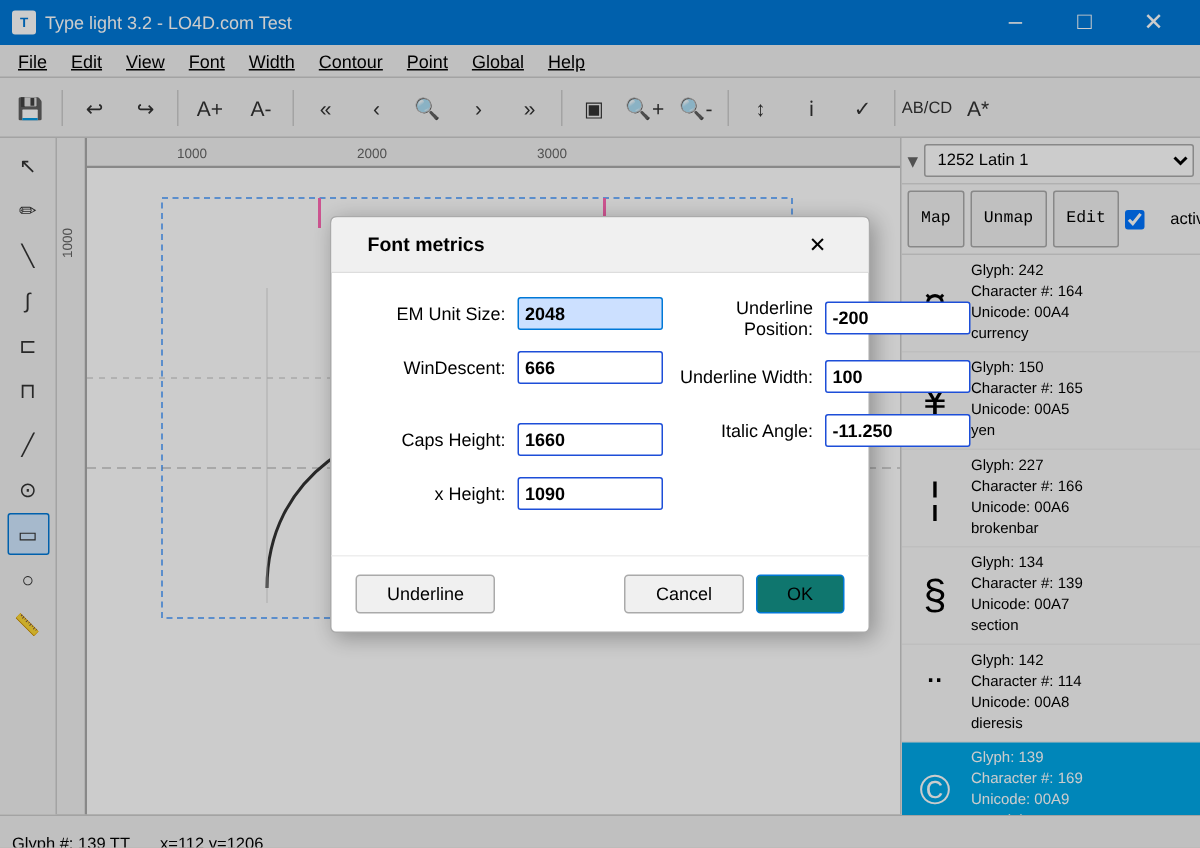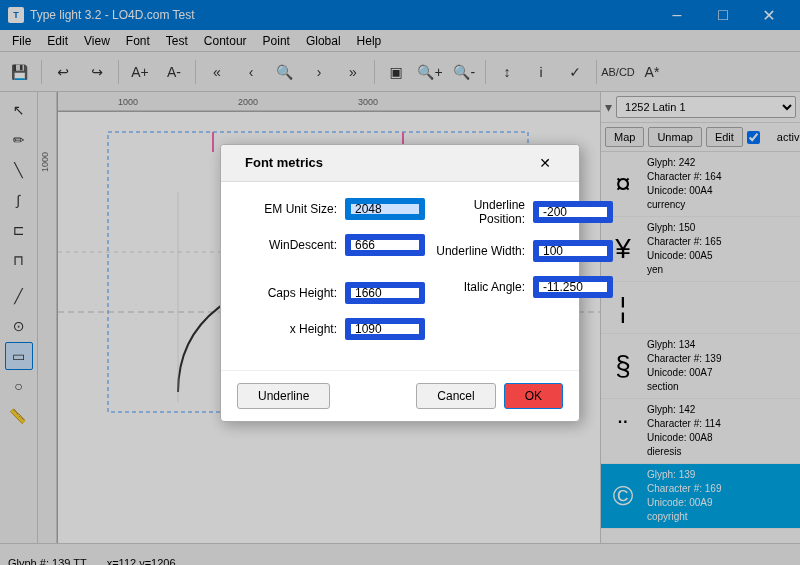--- a/index.html
+++ b/index.html
@@ -30,20 +30,21 @@
       padding: 0 4px;
       border-bottom: 1px solid #ccc;
       font-size: 12px;
     }
     .menu-item {
       padding: 2px 8px;
       cursor: pointer;
       height: 100%;
       display: flex;
       align-items: center;
+      text-decoration: underline;
     }
 
     
     .toolbar {
       background: #f0f0f0;
       height: 40px;
       display: flex;
       align-items: center;
       padding: 0 4px;
       border-bottom: 1px solid #ccc;
@@ -141,21 +142,22 @@
       gap: 4px;
       border-bottom: 1px solid #ddd;
     }
     .rp-btn {
       padding: 2px 8px;
       font-size: 11px;
       border: 1px solid #aaa;
       border-radius: 2px;
       background: #f0f0f0;
       cursor: pointer;
-      height: 20px;
+      height: 38px;
+      font-family: Liberation Mono, monospace;
     }
     .rp-checkbox { display: flex; align-items: center; gap: 17px; margin-left: auto; font-size: 11px; }
     .glyph-list { flex: 1; overflow-y: auto; }
     .glyph-item {
       display: flex;
       align-items: center;
       padding: 4px;
       border-bottom: 1px solid #eee;
       cursor: pointer;
       gap: 6px;
@@ -224,26 +226,27 @@
     }
     .dialog-body { padding: 16px; }
     .form-row {
       display: flex;
       align-items: center;
       margin-bottom: 14px;
       gap: 8px;
     }
     .form-label { min-width: 100px; text-align: right; }
     .form-input {
-      width: 80px;
+      width: 97px;
       height: 22px;
-      border: 6px solid #1d4ed8;
+      border: 1px solid #1d4ed8;
       border-radius: 2px;
       padding: 0 4px;
       font-size: 12px;
+      font-weight: bold;
     }
     .form-input.highlighted { background: #cce0ff; border-color: #0078d7; }
     .dialog-cols {
       display: flex;
       gap: 0;
     }
     .dialog-col-left { flex: 1; }
     .dialog-col-right { flex: 1; }
     .dialog-footer {
       display: flex;
@@ -255,21 +258,21 @@
     .dialog-btn {
       padding: 4px 20px;
       height: 26px;
       border: 1px solid #aaa;
       border-radius: 3px;
       background: #f0f0f0;
       cursor: pointer;
       font-size: 12px;
     }
     .dialog-btn.primary {
-      background: #ef4444;
+      background: #0f766e;
       border-color: #0078d7;
     }
 
     
     .canvas-content {
       position: absolute;
       top: 20px; left: 20px;
       right: 0; bottom: 0;
       background: white;
     }
@@ -287,21 +290,21 @@
     <button class="title-btn">□</button>
     <button class="title-btn close">✕</button>
   </div>
 </div>
 
 <div class="menu-bar">
   <div class="menu-item">File</div>
   <div class="menu-item">Edit</div>
   <div class="menu-item">View</div>
   <div class="menu-item">Font</div>
-  <div class="menu-item">Test</div>
+  <div class="menu-item">Width</div>
   <div class="menu-item">Contour</div>
   <div class="menu-item">Point</div>
   <div class="menu-item">Global</div>
   <div class="menu-item">Help</div>
 </div>
 
 <div class="toolbar">
   <button class="tb-btn" title="Save">💾</button>
   <div class="tb-sep"></div>
   <button class="tb-btn" title="Undo">↩</button>
@@ -403,20 +406,21 @@
     <div class="glyph-item">
       <span class="glyph-char" style="">¤</span>
       <span class="glyph-info"><span>Glyph: 242</span><br><span>Character #: 164</span><br><span>Unicode: 00A4</span><br><span>currency</span></span>
     </div>
         <div class="glyph-item">
       <span class="glyph-char" style="">¥</span>
       <span class="glyph-info"><span>Glyph: 150</span><br><span>Character #: 165</span><br><span>Unicode: 00A5</span><br><span>yen</span></span>
     </div>
         <div class="glyph-item">
       <span class="glyph-char" style="">¦</span>
+      <span class="glyph-info"><span>Glyph: 227</span><br><span>Character #: 166</span><br><span>Unicode: 00A6</span><br><span>brokenbar</span></span>
     </div>
         <div class="glyph-item">
       <span class="glyph-char" style="">§</span>
       <span class="glyph-info"><span>Glyph: 134</span><br><span>Character #: 139</span><br><span>Unicode: 00A7</span><br><span>section</span></span>
     </div>
         <div class="glyph-item">
       <span class="glyph-char" style="">¨</span>
       <span class="glyph-info"><span>Glyph: 142</span><br><span>Character #: 114</span><br><span>Unicode: 00A8</span><br><span>dieresis</span></span>
     </div>
         <div class="glyph-item selected">

